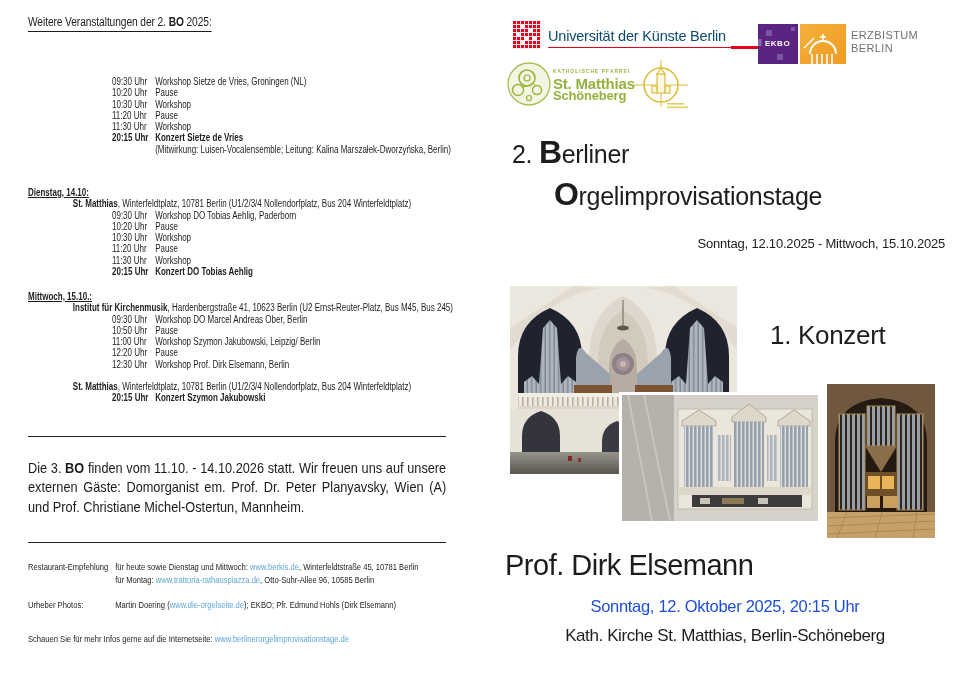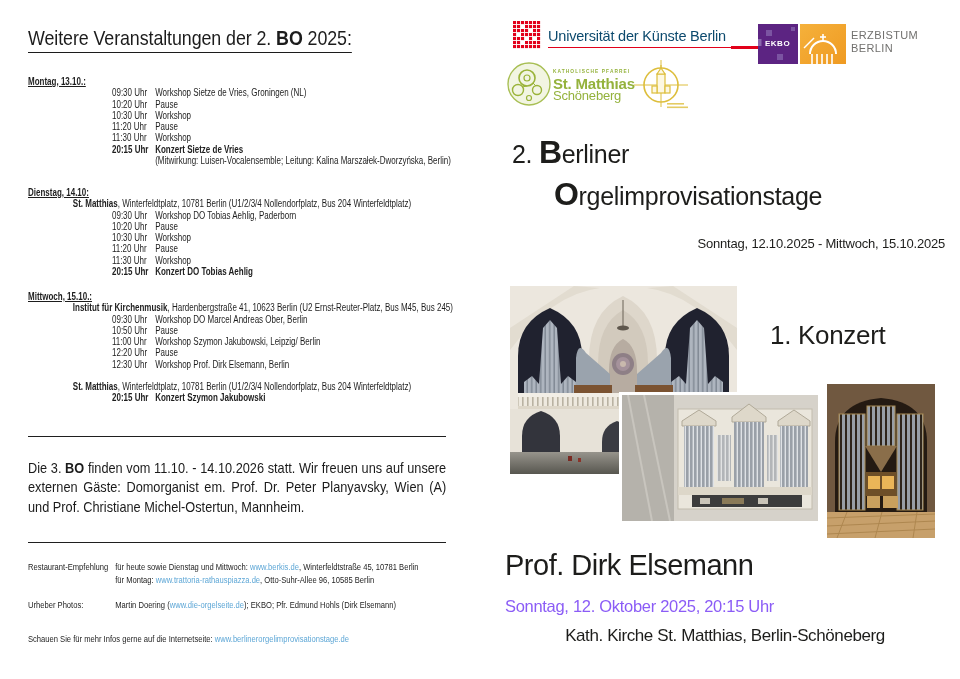--- a/index.html
+++ b/index.html
@@ -8,21 +8,21 @@
     font-family:"Liberation Sans",sans-serif;color:#1c1c1c;
     -webkit-font-smoothing:antialiased;
   }
   .abs{position:absolute}
   
   .s08{display:inline-block;transform:scaleX(.8);transform-origin:0 0;white-space:nowrap}
   .s085{display:inline-block;transform:scaleX(.85);transform-origin:0 0;white-space:nowrap}
   .b{font-weight:700}
 
   
-  .lp-heading{left:28px;top:26px;font-size:21px;letter-spacing:-.1px}
+  .lp-heading{left:28px;top:15px;font-size:12px;letter-spacing:-.1px}
   .lp-heading .s085{border-bottom:1.7px solid #1c1c1c;padding-bottom:2px}
   .day{position:absolute;left:28px;font-size:10px;line-height:11.3px;color:#1d1d1d}
   .dt{font-weight:700;text-decoration:underline}
   .vl{padding-left:56px}
   .ev{display:inline-flex}
   .ev .t{display:inline-block;margin-left:105px;width:54px;flex:none}
   .gap{height:11px}
   .rule{position:absolute;left:28px;width:418px;border-top:1.6px solid #1f1f1f}
   .note{position:absolute;left:28px;top:458px;width:492px;transform:scaleX(.85);
         transform-origin:0 0;font-size:15px;line-height:19.4px;text-align:justify;color:#1b1b1b}
@@ -32,42 +32,41 @@
   a.lnk,.lnk{color:#5EA7D6;text-decoration:none;cursor:pointer}
 
   
   .udk-text{left:548px;top:28px;font-size:14.5px;color:#0c4a6e;letter-spacing:-.2px}
   .redline{left:548px;top:46.5px;width:190px;height:1.6px;background:#E2001A}
   .redline2{left:731px;top:46px;width:27px;height:3.4px;background:#E2001A}
   .erz-text{left:851px;top:29px;font-size:11px;line-height:12.5px;color:#71706e;letter-spacing:.4px}
   .mat-text{left:553px;top:66px;color:#94B23C;line-height:12px}
   .mat-small{font-size:4.8px;letter-spacing:1.1px;font-weight:700}
   .mat-big{font-size:15px;font-weight:700;letter-spacing:-.2px}
-  .mat-big2{font-size:13px;font-weight:400;letter-spacing:-.2px}
+  .mat-big2{font-size:13px;font-weight:700;letter-spacing:-.2px}
   .title-line1{left:512px;top:134px;font-size:25px;color:#1d1d1b;letter-spacing:-.3px}
   .title-line2{left:554px;top:176px;font-size:25px;color:#1d1d1b;letter-spacing:-.3px}
   .bigcap{font-size:32px;font-weight:700}
   .daterange{left:505px;top:236px;width:440px;text-align:right;font-size:13px;letter-spacing:-.2px;color:#1d1d1b}
   .konzert-label{left:770px;top:320px;font-size:26px;color:#1d1d1b;letter-spacing:-.3px}
   .artist{left:505px;top:549px;width:440px;text-align:left;font-size:29px;letter-spacing:-.5px;color:#1d1d1b}
-  .cdate{left:505px;top:597px;width:440px;font-size:16.5px;letter-spacing:-.3px;color:#8b5cf6}
+  .cdate{left:505px;top:597px;width:440px;text-align:center;font-size:16.5px;letter-spacing:-.3px;color:#1d4ed8}
   .cloc{left:505px;top:626px;width:440px;text-align:center;font-size:17px;letter-spacing:-.4px;color:#1d1d1b}
 
   .photo{position:absolute;display:block}
   .photo2frame{outline:3px solid #fff}
 </style>
 </head>
 <body>
 
 <div class="abs lp-heading">
   <span class="s085"><span>Weitere Veranstaltungen der 2. </span><span class="b">BO</span><span> 2025:</span></span>
 </div>
 
 <div class="day" style="top:76px">
-  <div><span class="s08 dt">Montag, 13.10.:</span></div>
   <div><span class="s08 ev">
         <span class="t">09:30 Uhr</span>
         <span>Workshop Sietze de Vries, Groningen (NL)</span>
       </span></div>
   <div><span class="s08 ev">
         <span class="t">10:20 Uhr</span>
         <span>Pause</span>
       </span></div>
   <div><span class="s08 ev">
         <span class="t">10:30 Uhr</span>

